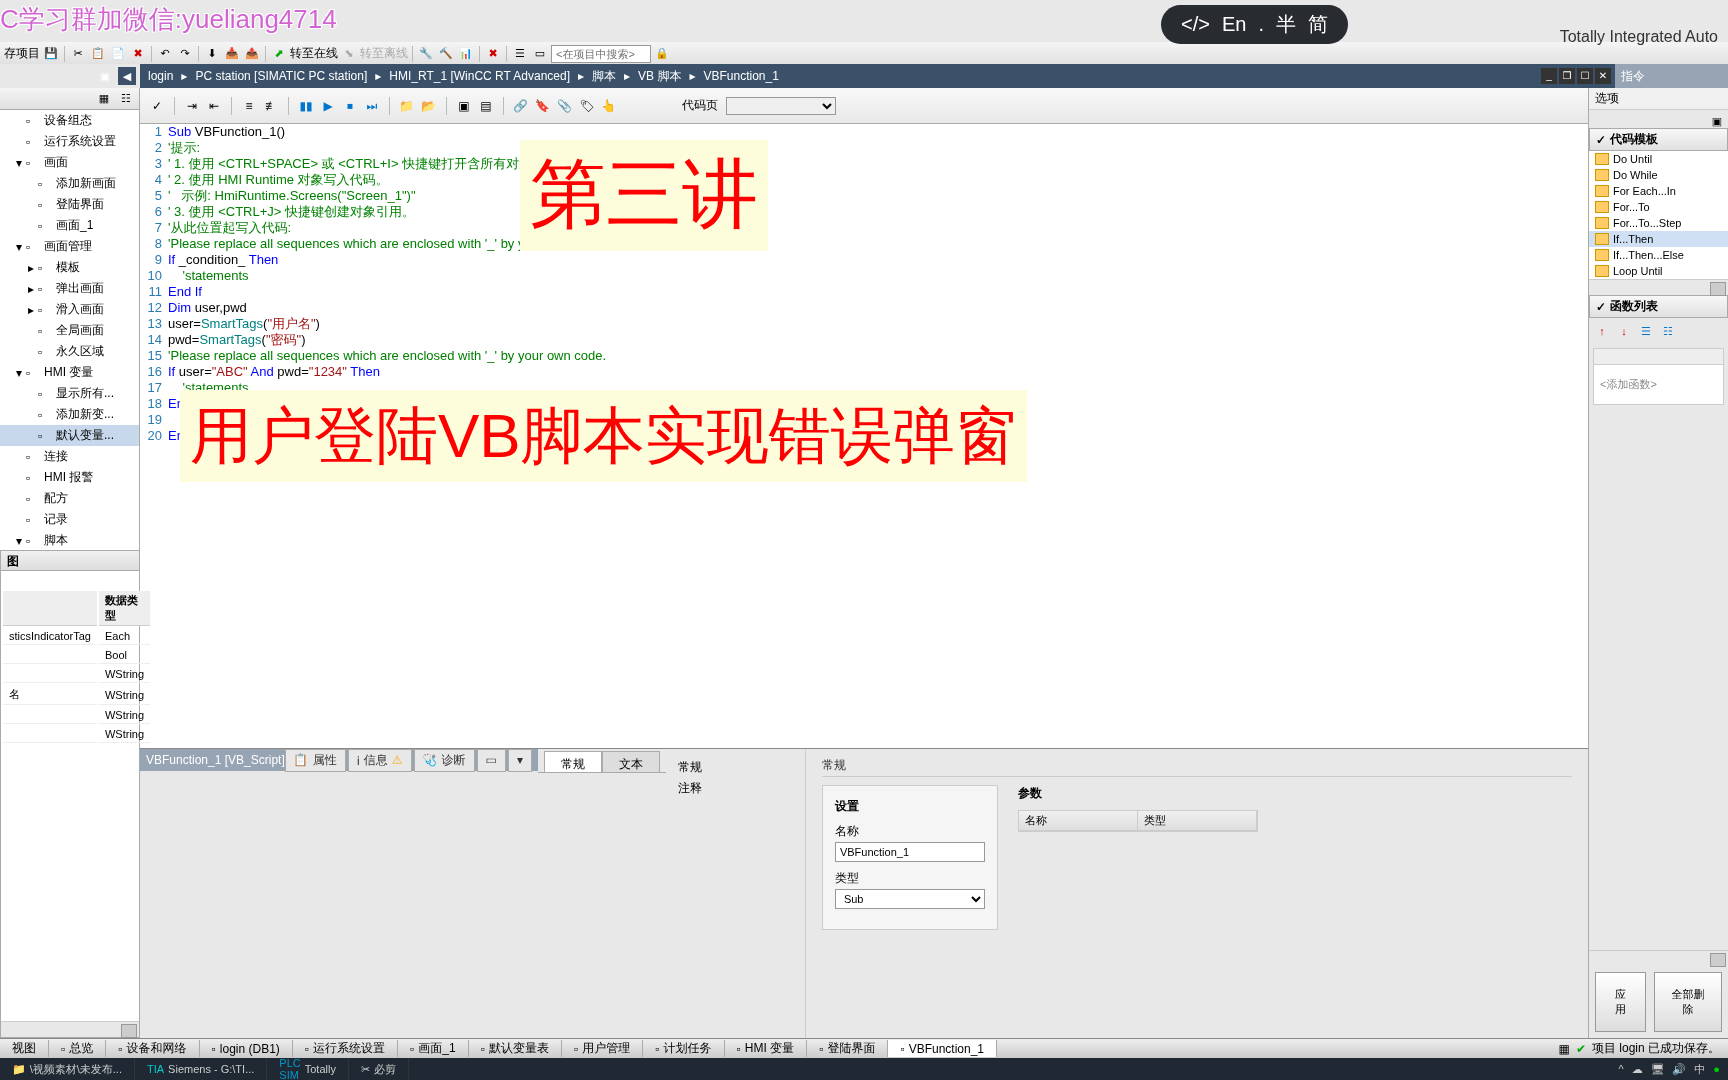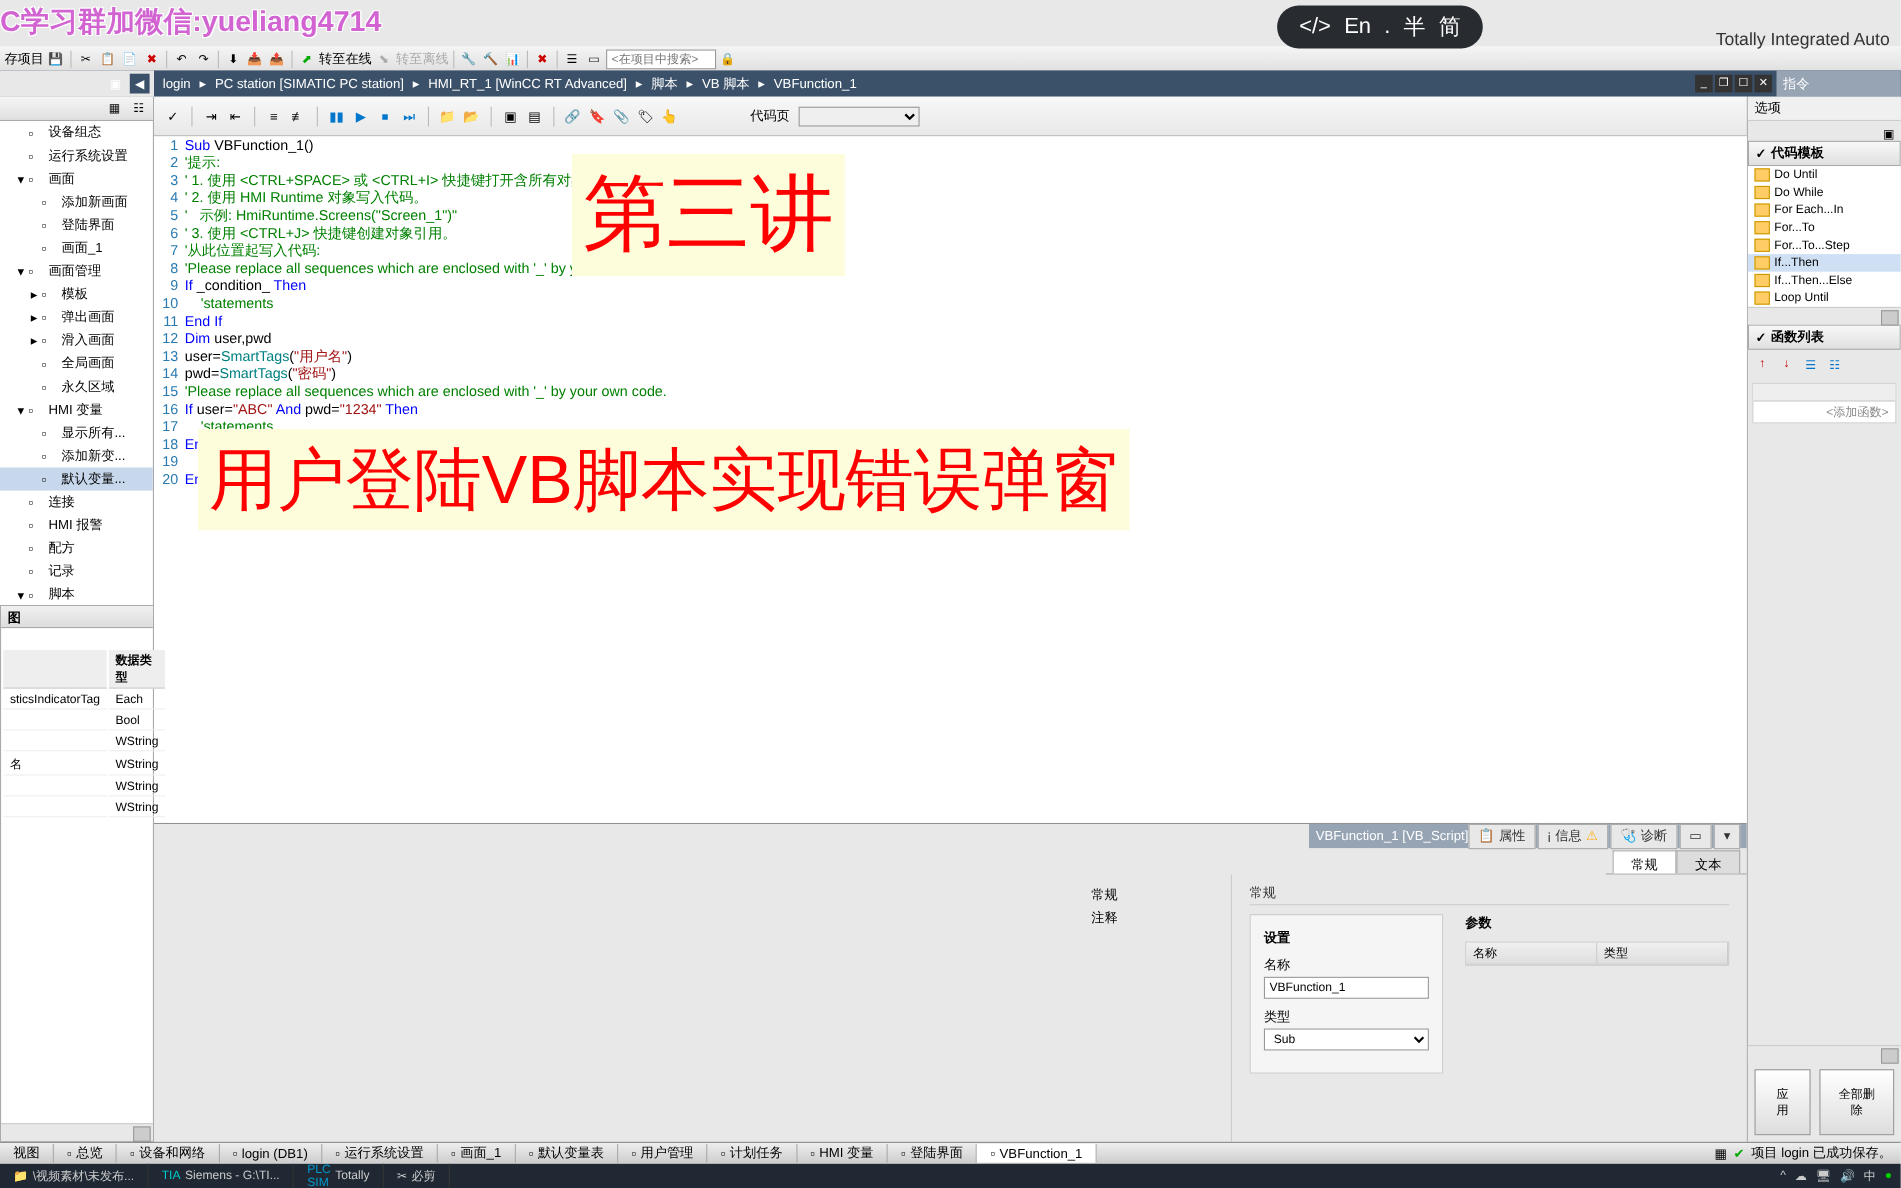--- a/index.html
+++ b/index.html
@@ -1,18 +1,18 @@
 <!DOCTYPE html>
 <html><head>
 <meta charset="utf-8">
 <style>
 * { margin: 0; padding: 0; box-sizing: border-box; font-family: "Microsoft YaHei", Arial, sans-serif; }
 body { background: #e8e8e8; width: 1728px; height: 1080px; overflow: hidden; font-size: 12px; position: relative; }
 
-.watermark-top { position: absolute; top: 2px; left: 0; z-index: 100; font-size: 26px; font-weight: bold; color: #d264d2; text-shadow: 1px 1px 0 #fff, -1px -1px 0 #fff, 1px -1px 0 #fff, -1px 1px 0 #fff; }
+.watermark-top { position: absolute; top: 2px; left: 0; z-index: 100; font-size: 26px; font-weight: normal; color: #d264d2; text-shadow: 1px 1px 0 #fff, -1px -1px 0 #fff, 1px -1px 0 #fff, -1px 1px 0 #fff; }
 .ime-indicator { position: absolute; top: 5px; right: 380px; background: #282c31; color: #fff; border-radius: 20px; padding: 6px 20px; font-size: 20px; z-index: 100; display: flex; gap: 12px; align-items: center; }
 .tia-brand { position: absolute; top: 28px; right: 10px; color: #333; font-size: 16px; z-index: 100; }
 
 .top-toolbar { position: absolute; top: 42px; left: 0; right: 0; height: 24px; background: linear-gradient(#f5f5f5, #e0e0e0); border-bottom: 1px solid #aaa; display: flex; align-items: center; padding: 0 4px; gap: 2px; }
 .tb-btn { width: 18px; height: 18px; display: inline-flex; align-items: center; justify-content: center; font-size: 11px; cursor: pointer; }
 .tb-sep { width: 1px; height: 16px; background: #bbb; margin: 0 2px; }
 .tb-search { width: 100px; height: 18px; border: 1px solid #999; font-size: 11px; padding: 0 4px; color: #888; }
 
 .breadcrumb-bar { position: absolute; top: 64px; left: 0; right: 0; height: 24px; background: #3a5169; color: #fff; display: flex; align-items: center; }
 .bc-left-icons { width: 140px; background: #e8e8e8; height: 100%; display: flex; align-items: center; justify-content: flex-end; padding-right: 4px; gap: 4px; }
@@ -46,21 +46,21 @@
 .line-content { flex: 1; }
 .kw-blue { color: #0000ff; }
 .kw-green { color: #008000; }
 .kw-teal { color: #008080; }
 .kw-red { color: #a31515; }
 .kw-black { color: #000; }
 
 .overlay-title { position: absolute; top: 140px; left: 520px; font-size: 76px; color: #ff0000; background: #fdfddc; padding: 4px 10px; z-index: 50; pointer-events: none; }
 .overlay-sub { position: absolute; top: 390px; left: 180px; font-size: 62px; color: #ff0000; background: #fdfddc; padding: 4px 10px; z-index: 50; pointer-events: none; }
 
-.bottom-panel { height: 290px; background: #e8e8e8; border-top: 1px solid #888; display: flex; flex-direction: column; align-items: flex-end; }
+.bottom-panel { height: 290px; background: #e8e8e8; border-top: 1px solid #888; display: flex; flex-direction: row; }
 .bp-header { height: 22px; background: #96a4b4; color: #fff; display: flex; align-items: center; padding: 0 6px; font-size: 12px; }
 .bp-tabs-right { margin-left: auto; display: flex; gap: 2px; }
 .bp-tab-btn { background: #e8e8e8; color: #333; padding: 2px 8px; border: 1px solid #aaa; cursor: pointer; display: flex; align-items: center; gap: 4px; font-size: 12px; }
 .bp-subtabs { height: 24px; display: flex; padding: 2px 6px 0; border-bottom: 1px solid #aaa; }
 .bp-subtab { padding: 4px 16px; background: #fff; border: 1px solid #aaa; border-bottom: none; font-size: 12px; cursor: pointer; }
 .bp-subtab.inactive { background: #ddd; }
 .bp-body { flex: 1; display: flex; }
 .bp-side { width: 140px; background: #e8e8e8; border-right: 1px solid #ccc; padding: 8px; }
 .bp-side-item { padding: 2px 4px; cursor: pointer; }
 .bp-content { flex: 1; padding: 8px 16px; }
@@ -79,21 +79,21 @@
 .right-panel { width: 140px; background: #e8e8e8; border-left: 1px solid #aaa; display: flex; flex-direction: column; }
 .rp-options { height: 22px; background: #f0f0f0; padding: 2px 6px; font-size: 12px; border-bottom: 1px solid #ccc; }
 .rp-section-head { background: linear-gradient(#f8f8f8, #e0e0e0); border: 1px solid #aaa; padding: 2px 6px; font-size: 12px; font-weight: bold; display: flex; align-items: center; cursor: pointer; }
 .rp-list { background: #fff; flex: 0 0 auto; }
 .rp-list-item { padding: 2px 6px; font-size: 11px; cursor: pointer; display: flex; align-items: center; }
 .rp-list-item.selected { background: #cfe0f5; }
 .rp-icon { width: 14px; height: 12px; margin-right: 4px; display: inline-block; background: #fc6; border: 1px solid #c90; font-size: 8px; }
 .rp-func-toolbar { display: flex; gap: 4px; padding: 4px; }
 .rp-table { background: #fff; border: 1px solid #ccc; margin: 4px; }
 .rp-table-header { background: #eee; border-bottom: 1px solid #ccc; height: 16px; }
-.rp-table-row { padding: 2px 6px; text-align: right; color: #888; font-size: 11px; }
+.rp-table-row { padding: 12px 6px; text-align: left; color: #888; font-size: 11px; }
 .rp-buttons { display: flex; gap: 8px; padding: 6px; justify-content: center; }
 .rp-button { padding: 14px 16px; border: 1px solid #999; background: linear-gradient(#fff, #ddd); cursor: pointer; font-size: 11px; }
 
 .left-bottom-panel { width: 140px; position: absolute; top: 550px; left: 0; bottom: 42px; background: #fff; border: 1px solid #aaa; }
 .lbp-header { height: 20px; background: linear-gradient(#f0f0f0, #ddd); border-bottom: 1px solid #aaa; padding: 2px 6px; font-size: 12px; font-weight: bold; }
 .lbp-table { font-size: 11px; }
 .lbp-th { background: #eee; padding: 2px 6px; border-bottom: 1px solid #ccc; text-align: left; }
 .lbp-td { padding: 2px 6px; border-bottom: 1px solid #eee; }
 
 .bottom-bar { position: absolute; bottom: 22px; left: 0; right: 0; height: 20px; background: linear-gradient(#eee, #ccc); border-top: 1px solid #888; display: flex; align-items: center; font-size: 12px; justify-content: center; }

